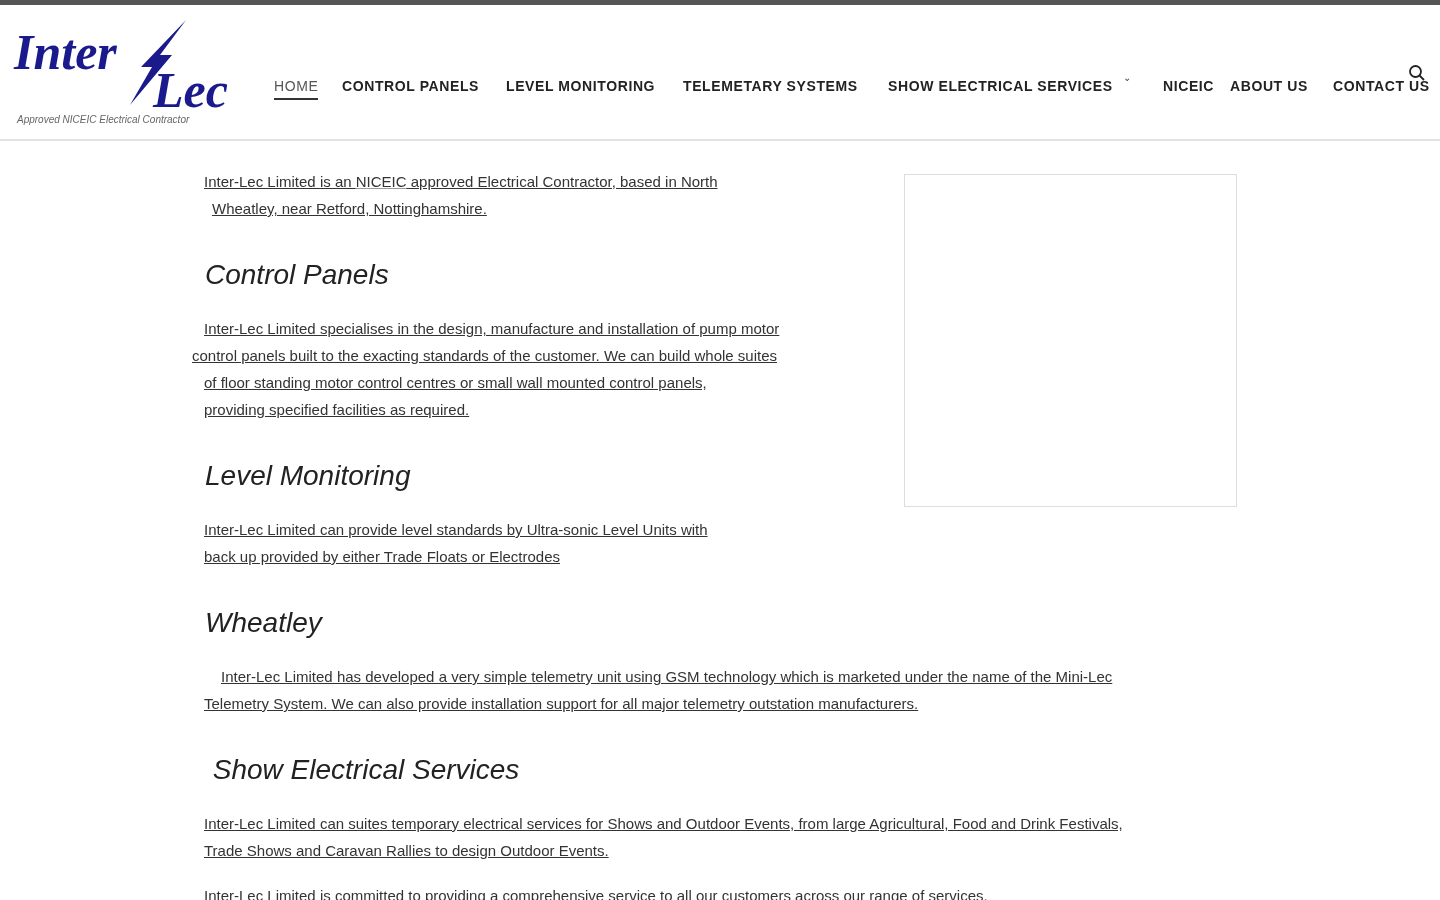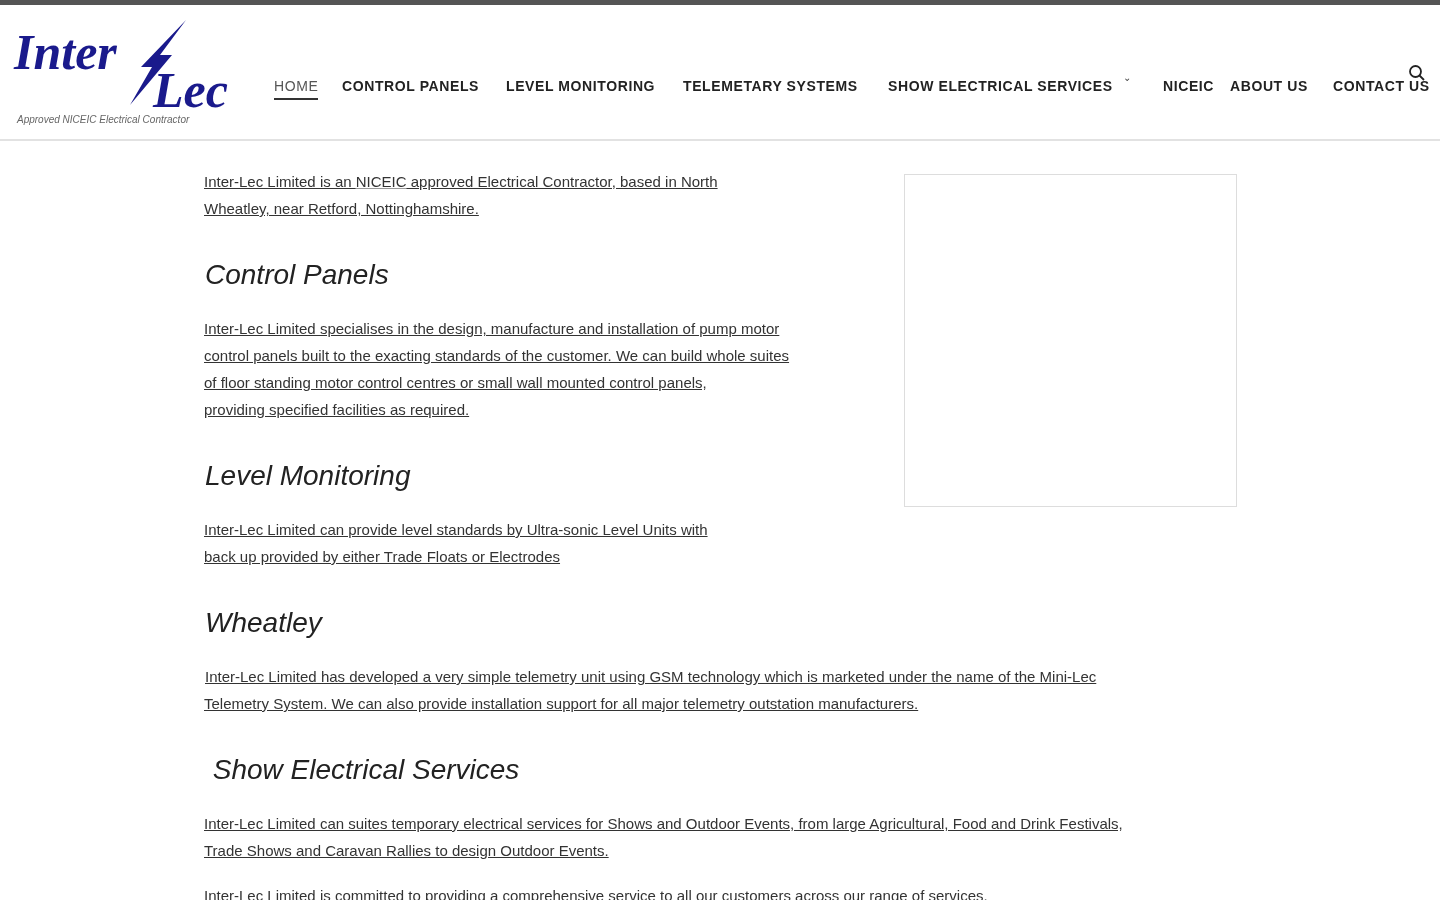--- a/index.html
+++ b/index.html
@@ -78,34 +78,34 @@
     <span class="nav-item" style="left:1333px">CONTACT US</span>
   </nav>
   <svg class="search-icon" viewBox="0 0 18 18" style="top:59px">
     <circle cx="7.5" cy="7.5" r="5.5" fill="none" stroke="#222" stroke-width="1.8"></circle>
     <line x1="11.5" y1="11.5" x2="16" y2="16" stroke="#222" stroke-width="1.8"></line>
   </svg>
 </header>
 
 <main>
   <div class="p" style="left:204px; top:168px"><span>Inter-Lec Limited is an </span><a>NICEIC</a><span> approved Electrical Contractor, based in North</span></div>
-  <div class="p" style="left:204px; top:195px">Wheatley, near Retford, Nottinghamshire.</div>
+  <div class="p" style="left:212px; top:195px">Wheatley, near Retford, Nottinghamshire.</div>
 
   <h2 class="h" style="left:205px; top:259px">Control Panels</h2>
   <div class="p" style="left:204px; top:315px">Inter-Lec Limited specialises in the design, manufacture and installation of pump motor</div>
-  <div class="p" style="left:204px; top:342px">control panels built to the exacting standards of the customer.  We can build whole suites</div>
+  <div class="p" style="left:192px; top:342px">control panels built to the exacting standards of the customer.  We can build whole suites</div>
   <div class="p" style="left:204px; top:369px">of floor standing motor control centres or small wall mounted control panels,</div>
   <div class="p" style="left:204px; top:396px">providing specified facilities as required.</div>
 
   <h2 class="h" style="left:205px; top:460px">Level Monitoring</h2>
   <div class="p" style="left:204px; top:516px">Inter-Lec Limited can provide level standards by Ultra-sonic Level Units with</div>
   <div class="p" style="left:204px; top:543px">back up provided by either Trade Floats or Electrodes</div>
 
   <h2 class="h" style="left:205px; top:607px">Wheatley</h2>
-  <div class="p" style="left:205px; top:663px">Inter-Lec Limited has developed a very simple telemetry unit using GSM technology which is marketed under the name of the Mini-Lec</div>
+  <div class="p" style="left:221px; top:663px">Inter-Lec Limited has developed a very simple telemetry unit using GSM technology which is marketed under the name of the Mini-Lec</div>
   <div class="p" style="left:204px; top:690px">Telemetry System.  We can also provide installation support for all major telemetry outstation manufacturers.</div>
 
   <h2 class="h" style="left:205px; top:754px; white-space:pre"> Show Electrical Services</h2>
   <div class="p" style="left:204px; top:810px">Inter-Lec Limited can suites temporary electrical services for Shows and Outdoor Events, from large Agricultural, Food and Drink Festivals,</div>
   <div class="p" style="left:204px; top:837px">Trade Shows and Caravan Rallies to design Outdoor Events.</div>
 
   <div class="p" style="left:204px; top:882px">Inter-Lec Limited is committed to providing a comprehensive service to all our customers across our range of services.</div>
 
   <div class="image-box"></div>
 </main>

